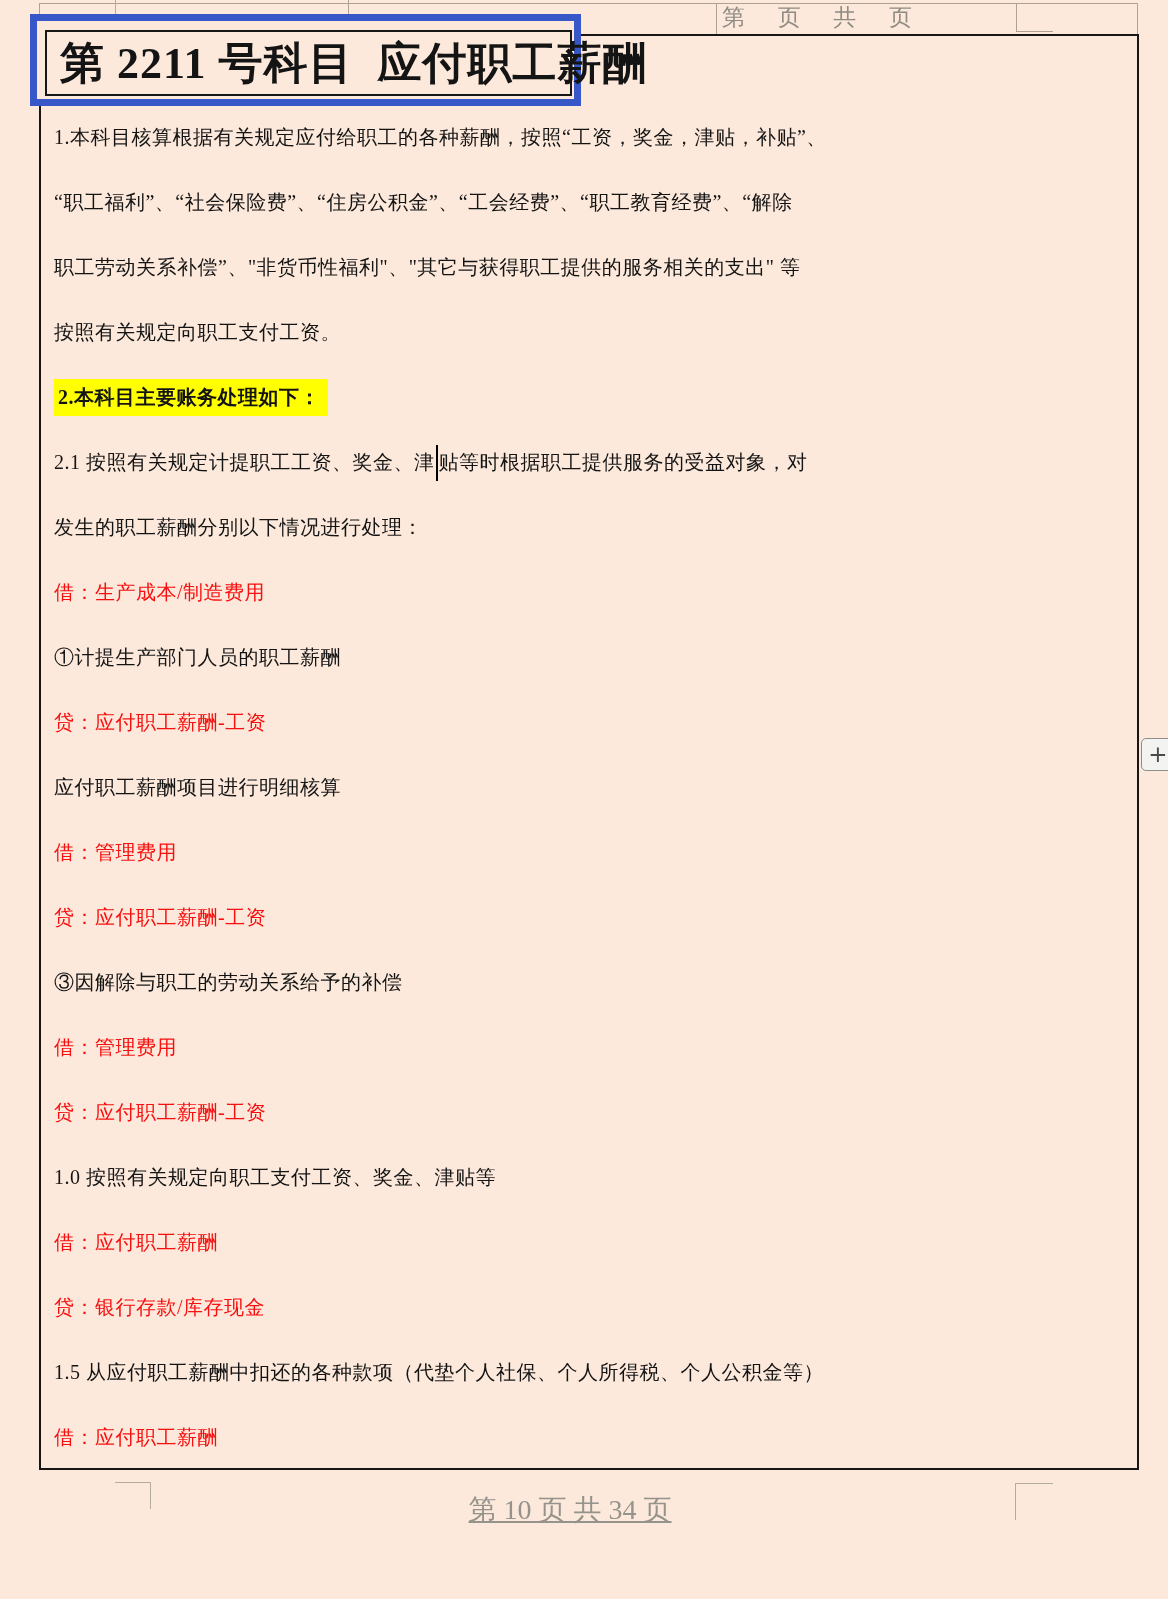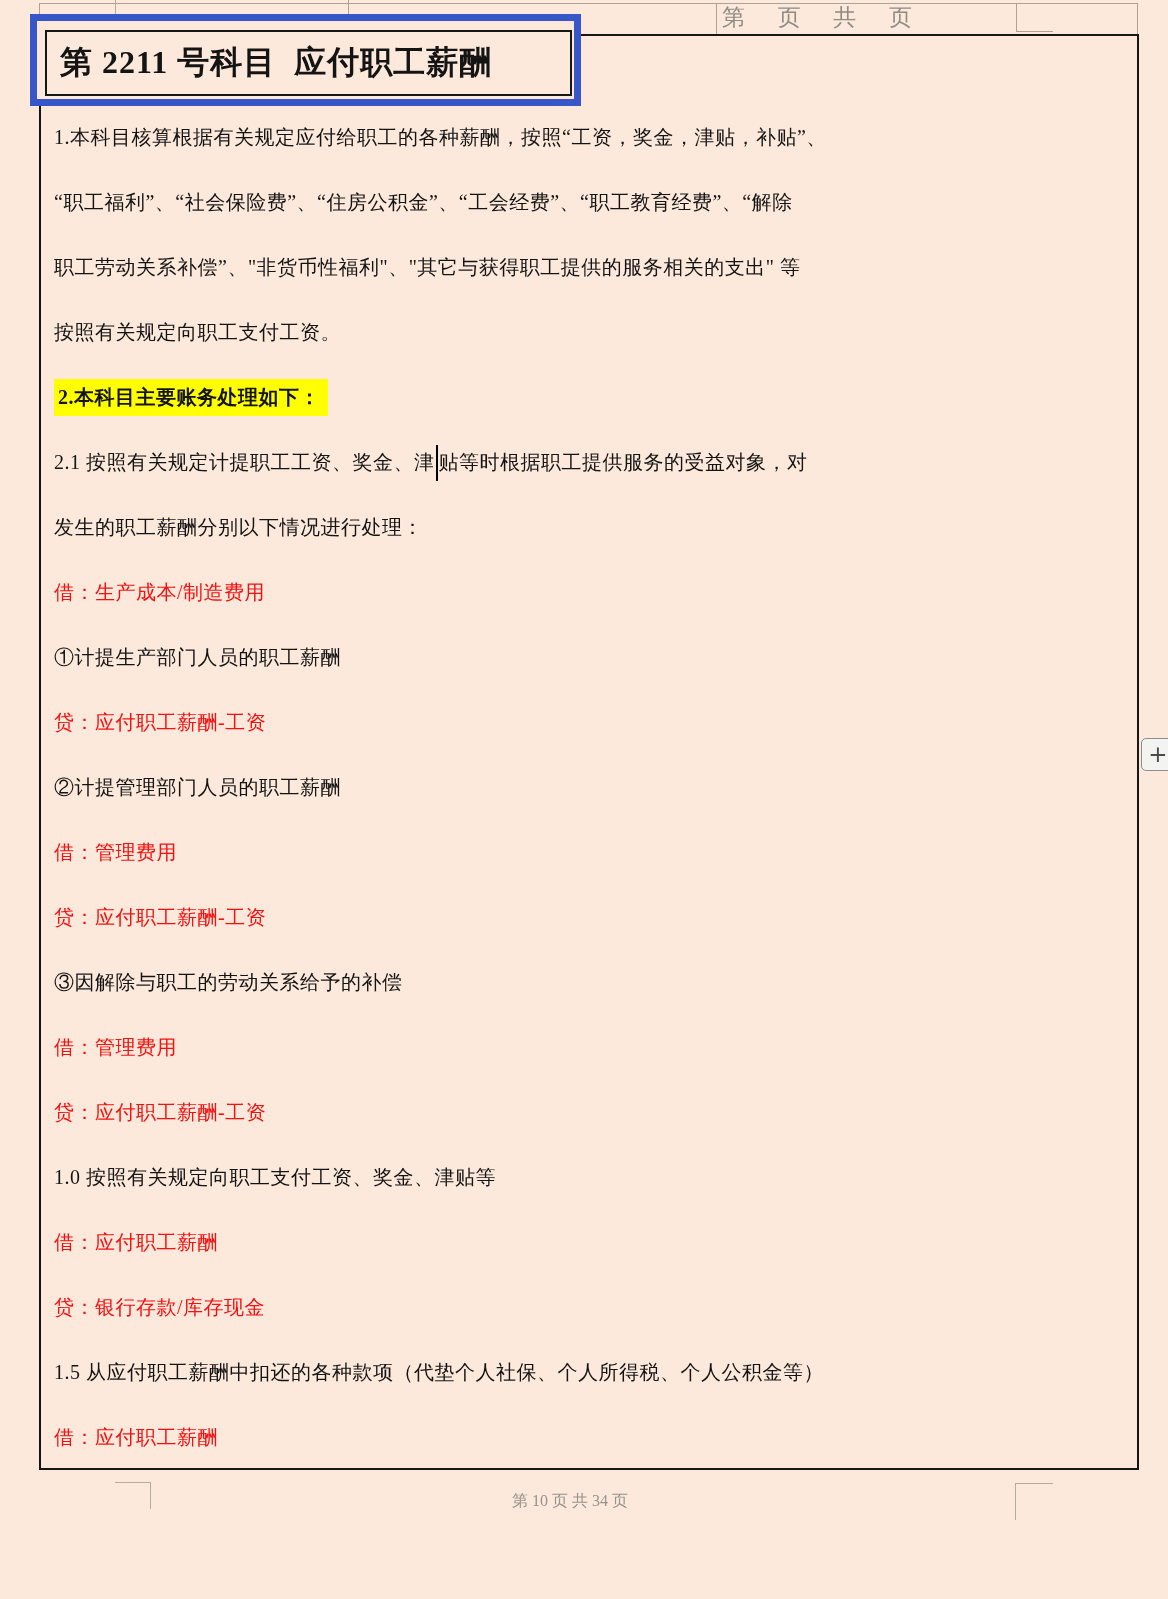--- a/index.html
+++ b/index.html
@@ -32,21 +32,21 @@
     border:7px solid #3757c9;background:#fce9db;box-sizing:border-box;
     z-index:5;
   }
   .title-black{
     position:absolute;left:8px;top:9px;right:2px;bottom:3px;
     border:2px solid #161616;
     display:flex;align-items:center;
     padding-left:13px;
   }
   .title-text{
-    font-size:32px;font-weight:bold;letter-spacing:1px;white-space:pre;text-align:center;
+    font-size:44px;font-weight:bold;letter-spacing:1px;white-space:pre;text-align:center;
   }
   
   .content{
     position:absolute;left:54px;top:105px;width:1088px;z-index:3;
   }
   .line{
     height:65px;display:flex;align-items:center;
     font-size:20px;white-space:pre;letter-spacing:0.5px;
   }
   .red{color:#f80f0f;}
@@ -54,22 +54,23 @@
     background:#ffff00;font-weight:bold;
     padding:5px 8px 5px 4px;
   }
   .cursor{
     display:inline-block;width:2px;height:36px;background:#000;
     vertical-align:middle;margin:0 1px;
   }
   
   .footer-text{
     position:absolute;left:0;top:1491px;width:1140px;
-    text-align:center;color:#95938c;font-size:16px;white-space:pre;
+    text-align:center;color:#95938c;font-size:28px;white-space:pre;
     z-index:1;
+    text-decoration:underline;
   }
   
   .plus-btn{
     position:absolute;left:1141px;top:738px;width:34px;height:33px;
     background:#f3f3f1;border:1px solid #8e8e8e;border-radius:5px;
     box-sizing:border-box;
     display:flex;align-items:center;justify-content:center;
     font-family:"DejaVu Sans","Liberation Sans",sans-serif;
     font-size:23px;color:#4a4a4a;line-height:1;
     z-index:6;
@@ -118,21 +119,21 @@
     <span>2.1 按照有关规定计提职工工资、奖金、津</span>
     <span class="cursor"></span>
     <span>贴等时根据职工提供服务的受益对象，对</span>
   </div>
   <div class="line">发生的职工薪酬分别以下情况进行处理：</div>
 
   <div class="line red">借：生产成本/制造费用</div>
   <div class="line">①计提生产部门人员的职工薪酬</div>
   <div class="line red">贷：应付职工薪酬-工资</div>
 
-  <div class="line">②计提管理部门人员的职工薪酬</div>
+  <div class="line">应付职工薪酬项目进行明细核算</div>
   <div class="line red">借：管理费用</div>
   <div class="line red">贷：应付职工薪酬-工资</div>
 
   <div class="line">③因解除与职工的劳动关系给予的补偿</div>
   <div class="line red">借：管理费用</div>
   <div class="line red">贷：应付职工薪酬-工资</div>
 
   <div class="line">1.0 按照有关规定向职工支付工资、奖金、津贴等</div>
   <div class="line red">借：应付职工薪酬</div>
   <div class="line red">贷：银行存款/库存现金</div>

